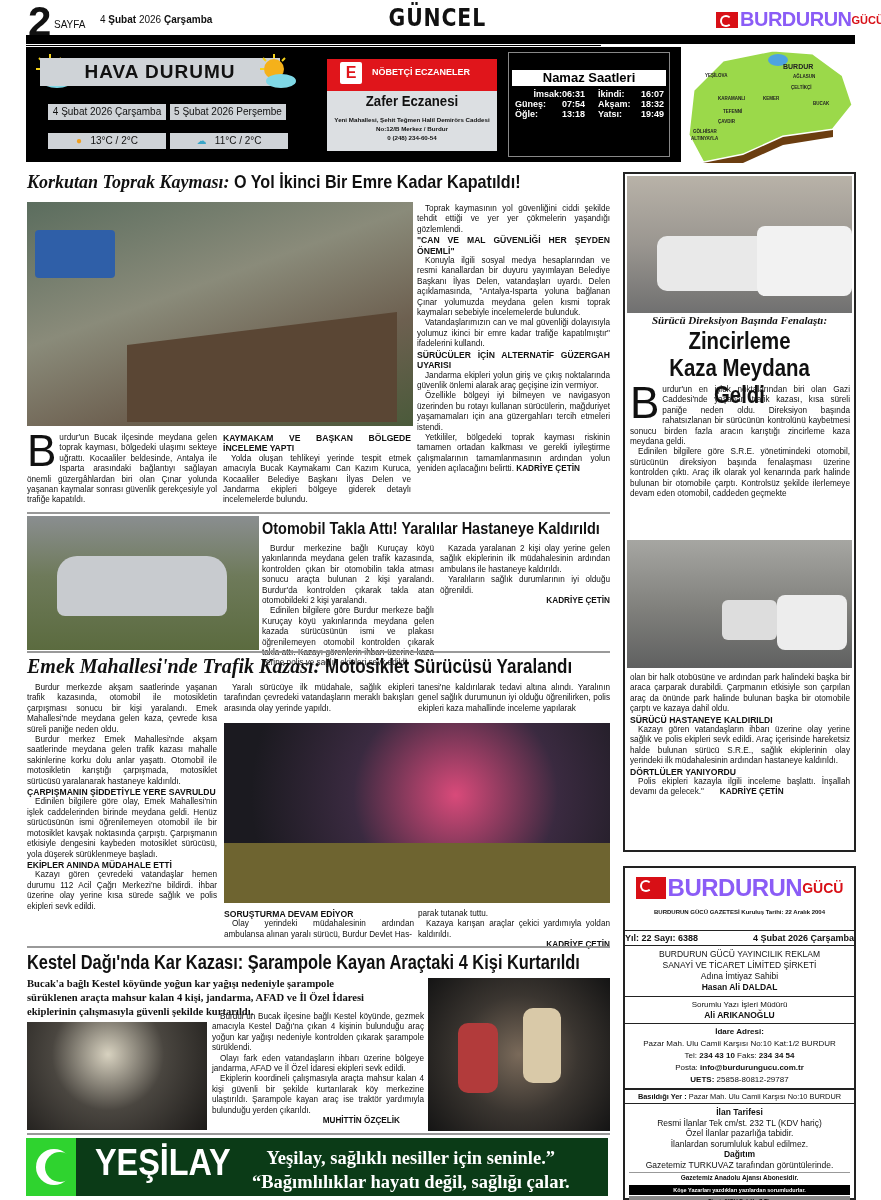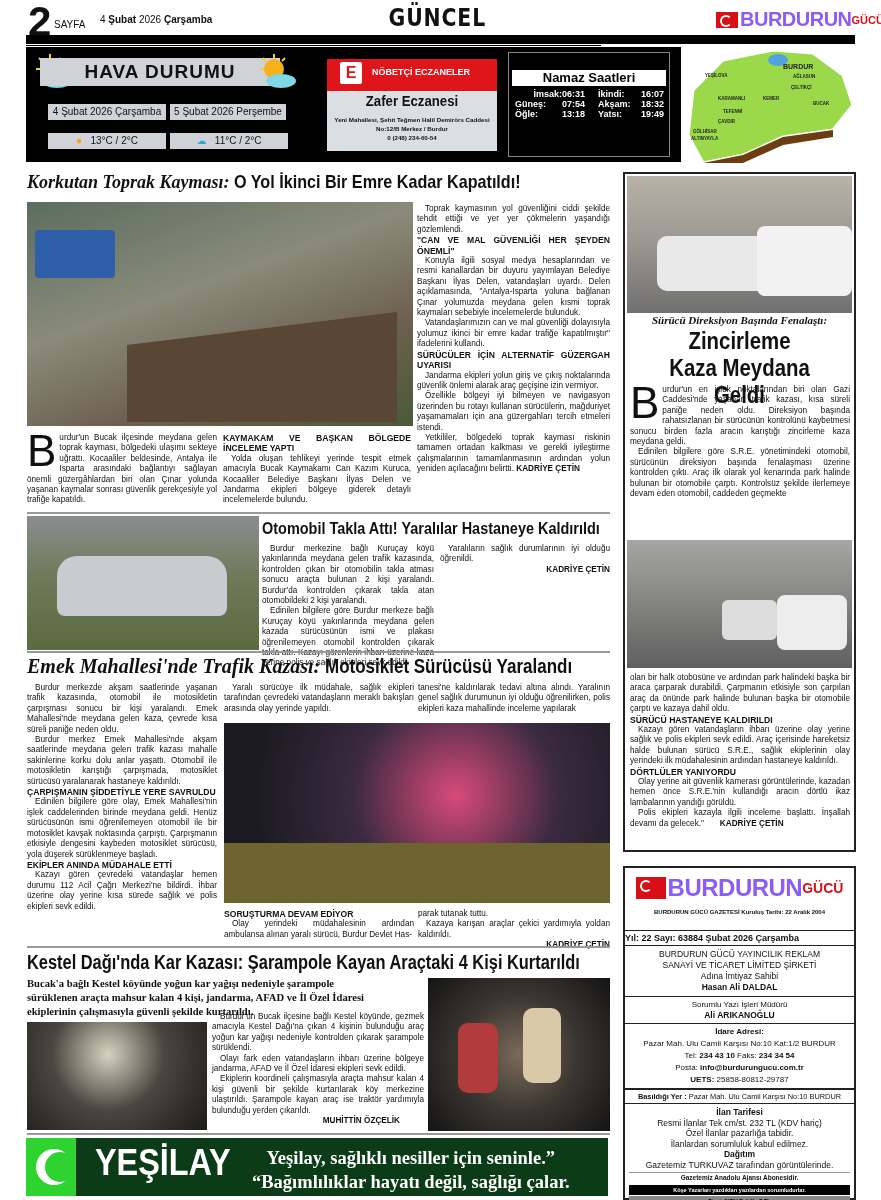--- a/index.html
+++ b/index.html
@@ -193,20 +193,21 @@
 
 <div class="abs photo" style="left:27px;top:516px;width:232px;height:134px;background:linear-gradient(180deg,#8a8e90 0%,#6e7a5a 45%,#5b6b3f 100%)">
   <div style="position:absolute;left:30px;top:40px;width:170px;height:60px;background:#c8cbcf;border-radius:20px 20px 8px 8px"></div>
 </div>
 <div class="abs hl-b" style="left:262px;top:519px;font-size:17px;white-space:nowrap">Otomobil Takla Attı! Yaralılar Hastaneye Kaldırıldı</div>
 <div class="abs body-text" style="left:262px;top:544px;width:172px">
   <p>Burdur merkezine bağlı Kuruçay köyü yakınlarında meydana gelen trafik kazasında, kontrolden çıkan bir otomobilin takla atması sonucu araçta bulunan 2 kişi yaralandı. Burdur'da kontrolden çıkarak takla atan otomobildeki 2 kişi yaralandı.</p>
   <p>Edinilen bilgilere göre Burdur merkeze bağlı Kuruçay köyü yakınlarında meydana gelen kazada sürücüsünün ismi ve plakası öğrenilemeyen otomobil kontrolden çıkarak takla attı. Kazayı görenlerin ihbarı üzerine kaza yerine polis ve sağlık ekipleri sevk edildi.</p>
 </div>
 <div class="abs body-text" style="left:440px;top:544px;width:170px">
+  <p>Kazada yaralanan 2 kişi olay yerine gelen sağlık ekiplerinin ilk müdahalesinin ardından ambulans ile hastaneye kaldırıldı.</p>
   <p><span>Yaralıların sağlık durumlarının iyi olduğu öğrenildi.</span></p>
   <div class="byline">KADRİYE ÇETİN</div>
 </div>
 <div class="abs sep" style="left:27px;top:651px;width:583px"></div>
 
 <div class="abs headline1" style="top:655px">
   <span class="hl-it" style="font-size:20px">Emek Mahallesi'nde Trafik Kazası:</span>
   <span class="hl-b" style="font-size:20px">Motosiklet Sürücüsü Yaralandı</span>
 </div>
 <div class="abs body-text" style="left:27px;top:683px;width:190px">
@@ -253,21 +254,20 @@
 </div>
 <div class="abs photo" style="left:627px;top:540px;width:225px;height:128px;background:linear-gradient(180deg,#a6a6a2 0%,#7f7f7b 55%,#5f6060 100%)">
   <div style="position:absolute;left:150px;top:55px;width:70px;height:55px;background:#ededed;border-radius:8px"></div>
   <div style="position:absolute;left:95px;top:60px;width:55px;height:40px;background:#ddd;border-radius:6px"></div>
 </div>
 <div class="abs body-text" style="left:630px;top:673px;width:220px">
   <div>olan bir halk otobüsüne ve ardından park halindeki başka bir araca çarparak durabildi. Çarpmanın etkisiyle son çarpılan araç da önünde park halinde bulunan başka bir otomobile çarptı ve kazaya dahil oldu.</div>
   <div class="sub">SÜRÜCÜ HASTANEYE KALDIRILDI</div>
   <p>Kazayı gören vatandaşların ihbarı üzerine olay yerine sağlık ve polis ekipleri sevk edildi. Araç içerisinde hareketsiz halde bulunan sürücü S.R.E., sağlık ekiplerinin olay yerindeki ilk müdahalesinin ardından hastaneye kaldırıldı.</p>
   <div class="sub">DÖRTLÜLER YANIYORDU</div>
-  <p>Olay yerine ait güvenlik kamerası görüntülerinde, kazadan hemen önce S.R.E.'nin kullandığı aracın dörtlü ikaz lambalarının yandığı görüldü.</p>
   <p><span>Polis ekipleri kazayla ilgili inceleme başlattı. İnşallah devamı da gelecek."</span>&nbsp;&nbsp;&nbsp;&nbsp;&nbsp;&nbsp;&nbsp;<b>KADRİYE ÇETİN</b></p>
 </div>
 
 <div class="abs hl-b" style="left:27px;top:951px;font-size:20px;white-space:nowrap;transform:scaleX(0.82)">Kestel Dağı'nda Kar Kazası: Şarampole Kayan Araçtaki 4 Kişi Kurtarıldı</div>
 <div class="abs" style="left:27px;top:977px;width:340px;font-family:'Liberation Serif',serif;font-weight:bold;font-size:10.6px;line-height:14px">Bucak'a bağlı Kestel köyünde yoğun kar yağışı nedeniyle şarampole sürüklenen araçta mahsur kalan 4 kişi, jandarma, AFAD ve İl Özel İdaresi ekiplerinin çalışmasıyla güvenli şekilde kurtarıldı.</div>
 <div class="abs photo" style="left:27px;top:1022px;width:180px;height:108px;background:radial-gradient(circle at 45% 30%,#d8d2c0 0%,#4a4640 45%,#1c1a18 100%)"></div>
 <div class="abs body-text" style="left:212px;top:1012px;width:212px">
   <p>Burdur'un Bucak ilçesine bağlı Kestel köyünde, gezmek amacıyla Kestel Dağı'na çıkan 4 kişinin bulunduğu araç yoğun kar yağışı nedeniyle kontrolden çıkarak şarampole sürüklendi.</p>
   <p>Olayı fark eden vatandaşların ihbarı üzerine bölgeye jandarma, AFAD ve İl Özel İdaresi ekipleri sevk edildi.</p>
   <p>Ekiplerin koordineli çalışmasıyla araçta mahsur kalan 4 kişi güvenli bir şekilde kurtarılarak köy merkezine ulaştırıldı. Şarampole kayan araç ise traktör yardımıyla bulunduğu yerden çıkarıldı.</p>
@@ -281,21 +281,21 @@
 
 <div class="abs mast">
   <div style="border-bottom:1.5px solid #222;height:63px;text-align:center;padding-top:6px">
     <div style="display:inline-flex;align-items:center">
       <div class="logo-flag" style="width:30px;height:22px"></div>
       <span class="logo-text" style="font-size:24px">BURDURUN</span>
       <span class="logo-small" style="font-size:14px">GÜCÜ</span>
     </div>
     <div style="font-size:6px;font-weight:bold;margin-top:6px">BURDURUN GÜCÜ GAZETESİ Kuruluş Tarihi: 22 Aralık 2004</div>
   </div>
-  <div class="mast-row" style="display:flex;justify-content:flex-start;font-weight:bold;font-size:9px;line-height:14px">
+  <div class="mast-row" style="display:flex;justify-content:space-between;font-weight:bold;font-size:9px;line-height:14px">
     <span>Yıl: 22  Sayı: 6388</span>
     <span>4 Şubat 2026 Çarşamba</span>
   </div>
   <div class="mast-row" style="padding:3px 0">
     <div>BURDURUN GÜCÜ YAYINCILIK REKLAM</div>
     <div>SANAYİ VE TİCARET LİMİTED ŞİRKETİ</div>
     <div>Adına İmtiyaz Sahibi</div>
     <div style="font-weight:bold">Hasan Ali DALDAL</div>
   </div>
   <div class="mast-row" style="padding:2px 0">

